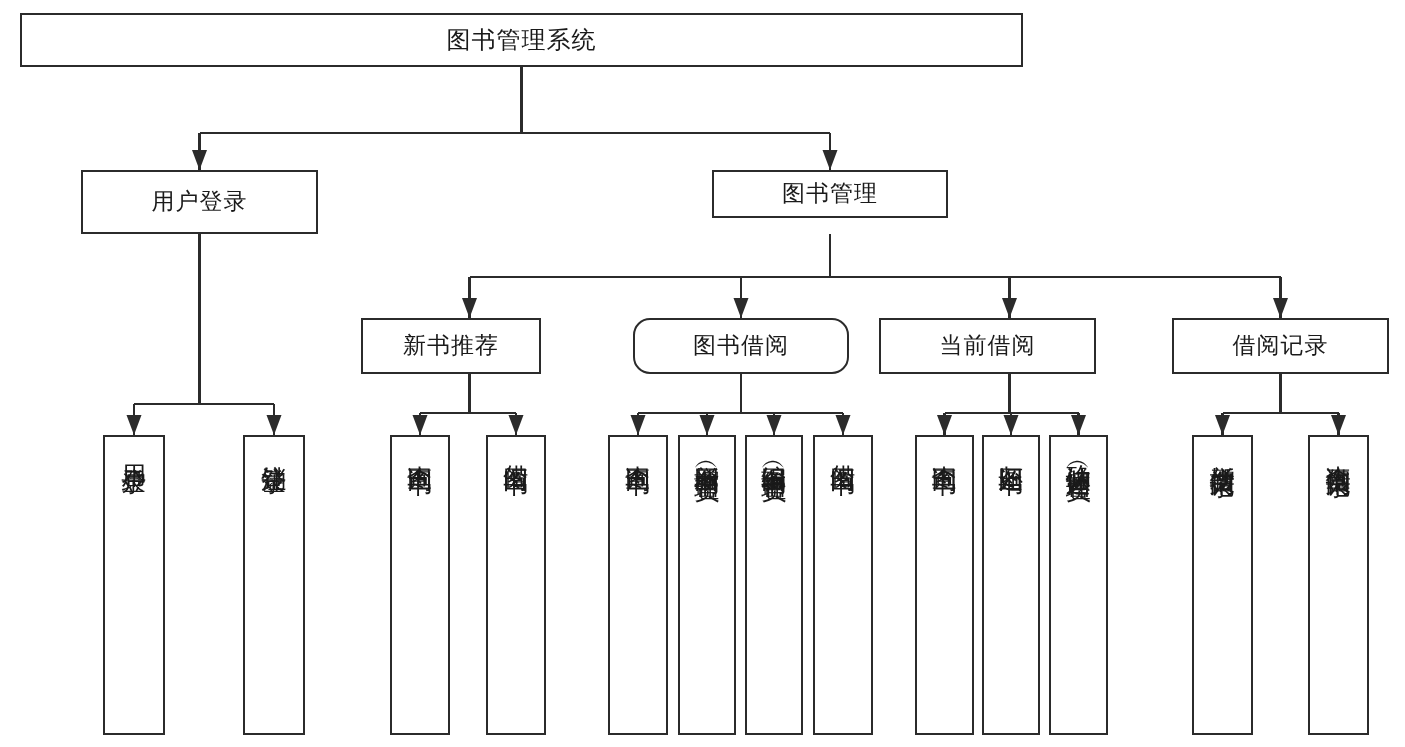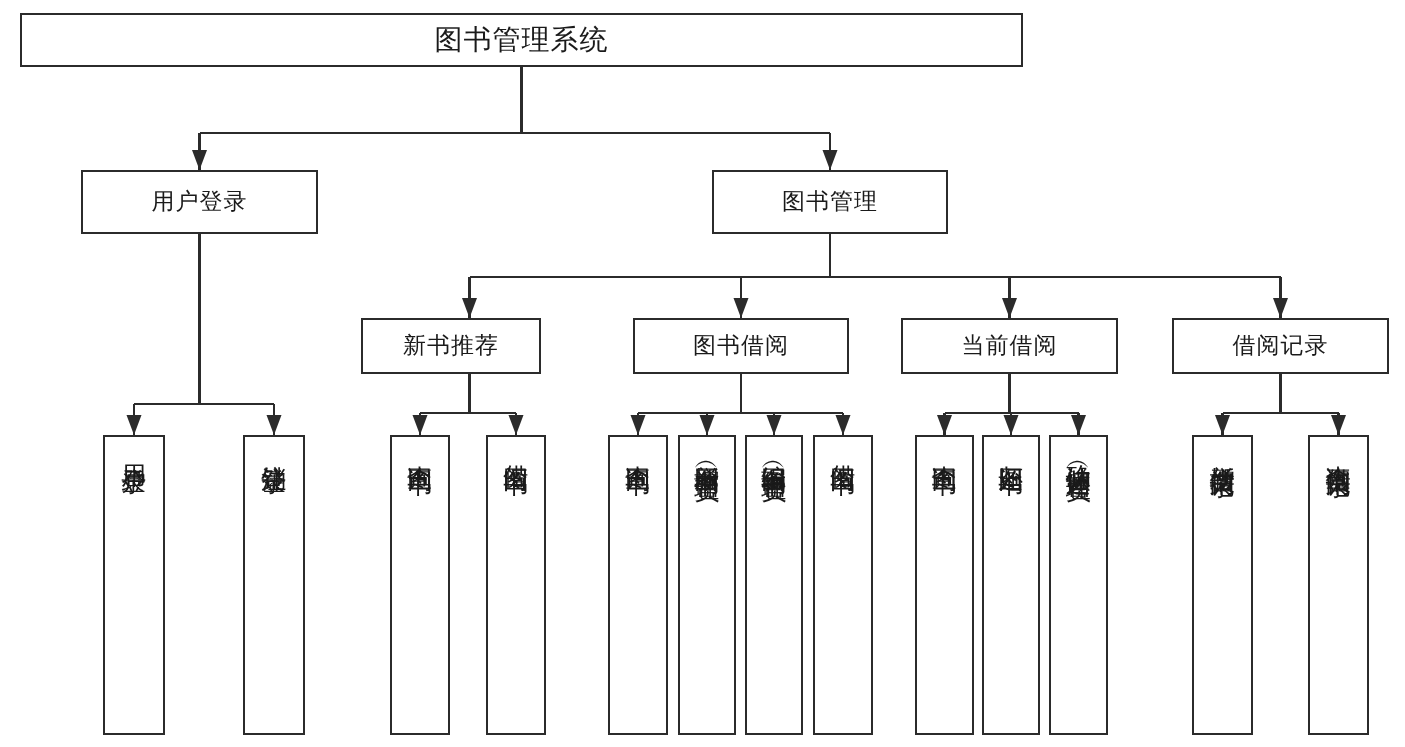--- a/index.html
+++ b/index.html
@@ -39,21 +39,21 @@
     color: #1a1a1a;
     text-align: center;
     line-height: 1.18;
     white-space: nowrap;
   }
   .node.horiz .node-label {
     font-size: 23px;
     letter-spacing: 1px;
   }
   .node.root .node-label {
-    font-size: 28px;
+    font-size: 24px;
     letter-spacing: 1px;
   }
   .node.vert {
     align-items: flex-start;
     justify-content: center;
     padding-top: 8px;
   }
   .node.vert .node-label {
     writing-mode: vertical-rl;
     text-orientation: upright;
@@ -133,30 +133,30 @@
       <polygon points="1331,415 1346,415 1338.5,435" fill="#2b2b2b"></polygon>
     </svg>
 
   <div id="nodes-layer">
       <div class="node horiz root" id="node-root" style="left: 20px; top: 13px; width: 1003px; height: 54px;">
         <span class="node-label">图书管理系统</span>
       </div>
       <div class="node horiz" id="node-user-login" style="left: 81px; top: 170px; width: 237px; height: 64px;">
         <span class="node-label">用户登录</span>
       </div>
-      <div class="node horiz" id="node-book-manage" style="left: 712px; top: 170px; width: 236px; height: 64px;">
+      <div class="node horiz" id="node-book-manage" style="left: 712px; top: 170px; width: 236px; height: 48px;">
         <span class="node-label">图书管理</span>
       </div>
       <div class="node horiz" id="node-new-book-recommend" style="left: 361px; top: 318px; width: 180px; height: 56px;">
         <span class="node-label">新书推荐</span>
       </div>
-      <div class="node horiz" id="node-book-borrow" style="left: 633px; top: 318px; width: 216px; height: 56px;">
+      <div class="node horiz" id="node-book-borrow" style="left: 633px; top: 318px; width: 216px; height: 56px; border-radius: 17px;">
         <span class="node-label">图书借阅</span>
       </div>
-      <div class="node horiz" id="node-current-borrow" style="left: 901px; top: 318px; width: 217px; height: 56px;">
+      <div class="node horiz" id="node-current-borrow" style="left: 879px; top: 318px; width: 217px; height: 56px;">
         <span class="node-label">当前借阅</span>
       </div>
       <div class="node horiz" id="node-borrow-record" style="left: 1172px; top: 318px; width: 217px; height: 56px;">
         <span class="node-label">借阅记录</span>
       </div>
       <div class="node vert" id="node-leaf-user-login" style="left: 103px; top: 435px; width: 62px; height: 300px;">
         <span class="node-label">用户登录</span>
       </div>
       <div class="node vert" id="node-leaf-logout" style="left: 243px; top: 435px; width: 62px; height: 300px;">
         <span class="node-label">注销登录</span>

